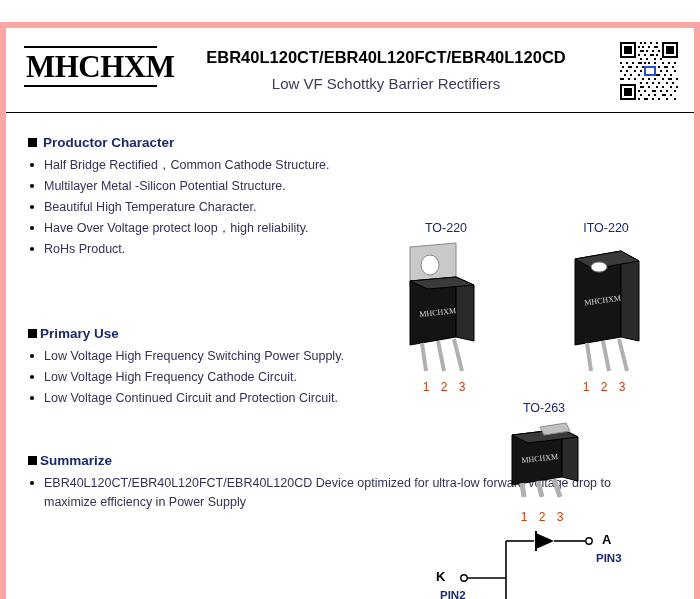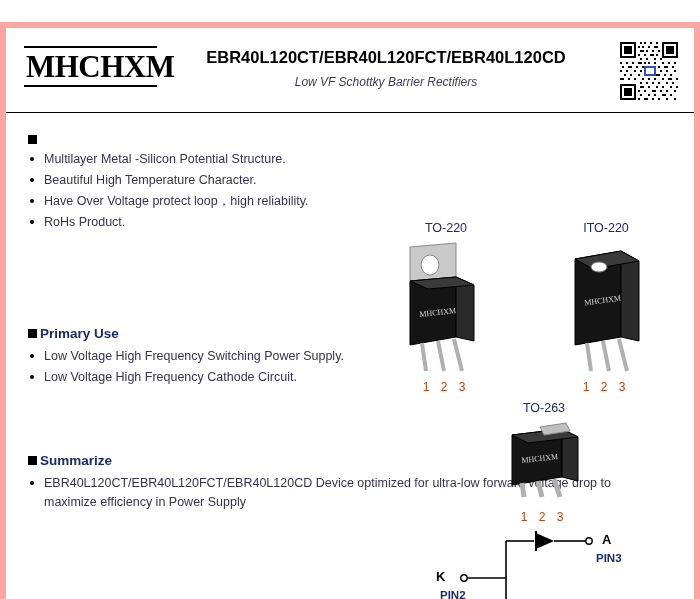--- a/index.html
+++ b/index.html
@@ -63,23 +63,22 @@
     text-align: center;
   }
   .title-main {
     font-size: 16.5px;
     font-weight: bold;
     color: #000000;
     letter-spacing: 0px;
     margin-bottom: 8px;
   }
   .title-sub {
-    font-size: 12px;
+    font-size: 15px;
     color: #3b3b5c;
-    font-style: italic;
   }
   .qr {
     position: absolute;
     right: 14px;
     top: 12px;
     width: 62px;
     height: 62px;
     background-color: #fff;
   }
   
@@ -323,37 +322,40 @@
         <rect x="28" y="28" width="8" height="6" fill="#ffffff"></rect>
       </svg>
     </div>
   </div>
 
   <div class="body-area">
 
     <div class="sec-character">
       <div class="section-head">
         <span class="sq"></span>
+        <span>Productor Character</span>
       </div>
       <ul class="bullets">
+        <li>Half Bridge Rectified，Common Cathode Structure.</li>
         <li>Multilayer Metal -Silicon Potential Structure.</li>
         <li>Beautiful High Temperature Character.</li>
         <li>Have Over Voltage protect loop，high  reliability.</li>
         <li>RoHs Product.</li>
       </ul>
     </div>
 
     <div class="sec-primary">
       <div class="section-head">
         <span class="sq tight"></span>
         <span>Primary Use</span>
       </div>
       <ul class="bullets">
         <li>Low Voltage High Frequency Switching Power Supply.</li>
         <li>Low Voltage High Frequency  Cathode Circuit.</li>
+        <li>Low Voltage Continued  Circuit and Protection Circuit.</li>
       </ul>
     </div>
 
     <div class="sec-summary">
       <div class="section-head">
         <span class="sq tight"></span>
         <span>Summarize</span>
       </div>
       <ul class="bullets">
         <li>EBR40L120CT/EBR40L120FCT/EBR40L120CD Device optimized for ultra-low forward voltage drop to maximize efficiency in Power Supply</li>

